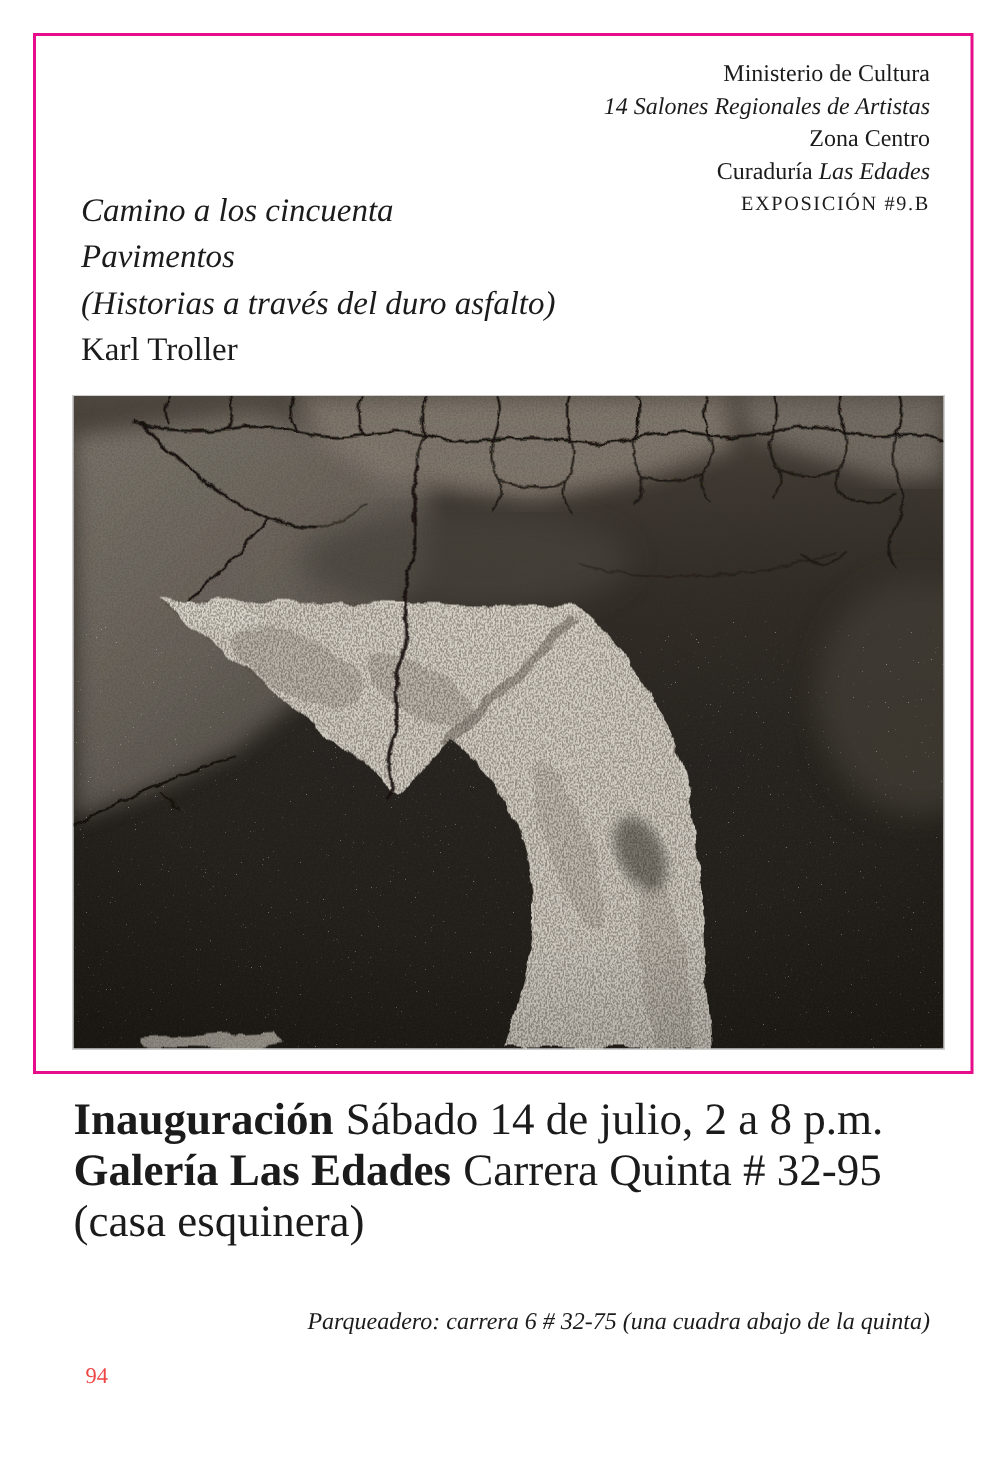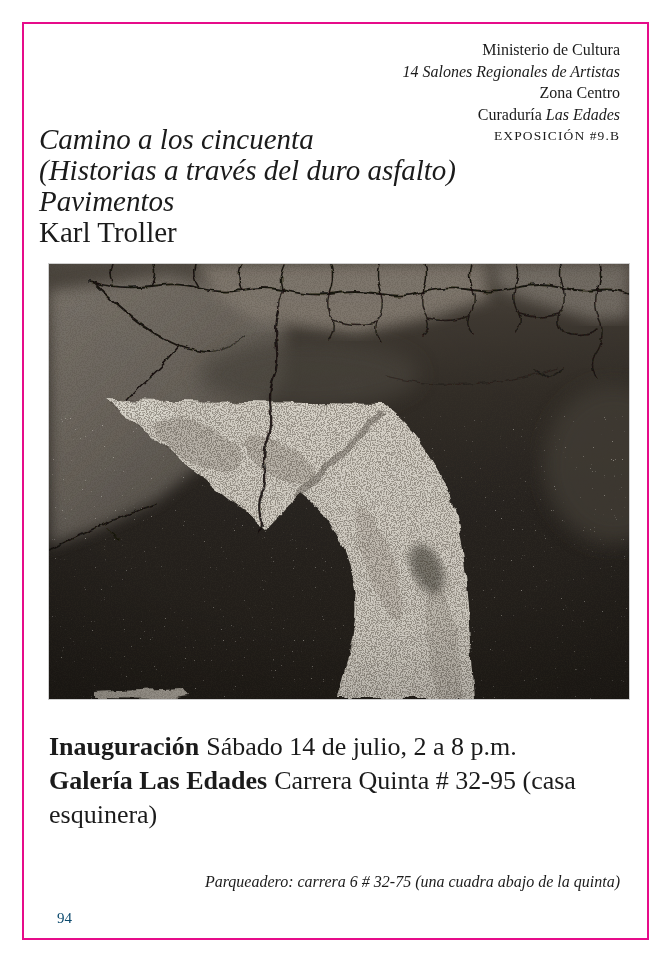--- a/index.html
+++ b/index.html
@@ -1,61 +1,61 @@
 <!DOCTYPE html>
 <html><head>
 <meta charset="utf-8">
 <style>
   html,body{margin:0;padding:0;background:#ffffff;}
   .page{position:relative;width:672px;height:978px;background:#ffffff;overflow:hidden;
         font-family:"Liberation Serif","DejaVu Serif",serif;color:#1b1b1b;}
-  .frame{position:absolute;left:22px;top:22px;width:627px;height:918px;
+  .frame{position:absolute;left:22px;top:22px;width:627px;height:694px;
          border:2.5px solid #e60c8a;box-sizing:border-box;}
   
   .masthead{position:absolute;right:27px;top:15px;text-align:right;
             font-size:16px;line-height:21.5px;white-space:nowrap;}
   .masthead .it{font-style:italic;}
   .masthead .sc{font-size:13.5px;letter-spacing:1.1px;}
   
-  .title-block{position:absolute;left:15px;top:100px;font-size:29px;line-height:31px;}
+  .title-block{position:absolute;left:30px;top:100px;font-size:22px;line-height:31px;}
   .title-block .t{font-style:italic;}
   .title-block .artist{font-style:normal;}
   
   .photo{position:absolute;left:25px;top:240px;width:580px;height:435px;margin:0;
          outline:1px solid #cfcfcf;background:#2a2622;}
   .photo svg{display:block;width:580px;height:435px;}
   
-  .info-block{position:absolute;left:25px;top:706px;width:580px;font-size:26px;line-height:34px;}
+  .info-block{position:absolute;left:25px;top:706px;width:580px;font-size:30px;line-height:34px;}
   .info-block p{margin:0;}
   .info-block strong{font-weight:bold;margin-right:.27em;}
   
   .footer-notes{position:absolute;right:27px;top:846px;text-align:right;
                 font-style:italic;font-size:16px;line-height:24px;white-space:nowrap;font-family:Liberation Serif, serif;}
   .footer-notes a{color:#ce3233;text-decoration:none;font-style:italic;}
   
-  .page-number{position:absolute;left:33px;top:886px;font-size:15px;color:#0c4a6e;}
+  .page-number{position:absolute;left:33px;top:886px;font-size:15px;color:#ef4444;}
 </style>
 </head>
 <body>
 
 <div class="page">
   <div class="frame">
 
     <header class="masthead">
       <div>Ministerio de Cultura</div>
       <div class="it">14 Salones Regionales de Artistas</div>
       <div>Zona Centro</div>
       <div><span>Curaduría</span> <span class="it">Las Edades</span></div>
       <div class="sc">EXPOSICIÓN #9.B</div>
     </header>
 
     <section class="title-block">
       <div class="t">Camino a los cincuenta</div>
+      <div class="t">Pavimentos</div>
       <div class="t">(Historias a través del duro asfalto)</div>
-      <div class="t">Pavimentos</div>
       <div class="artist">Karl Troller</div>
     </section>
 
     <figure class="photo">
       <svg viewBox="0 0 580 435" role="img" aria-label="Black-and-white photograph of a worn white traffic arrow painted on dark cracked asphalt, curving up from the bottom edge to point toward the upper left; a web of cracks crosses the top and a vertical crack splits the arrowhead">
         <defs>
           <linearGradient id="bgG" x1="0" y1="0" x2="0" y2="1">
             <stop offset="0" stop-color="#524c44"></stop>
             <stop offset="0.12" stop-color="#403a33"></stop>
             <stop offset="0.3" stop-color="#322d27"></stop>

